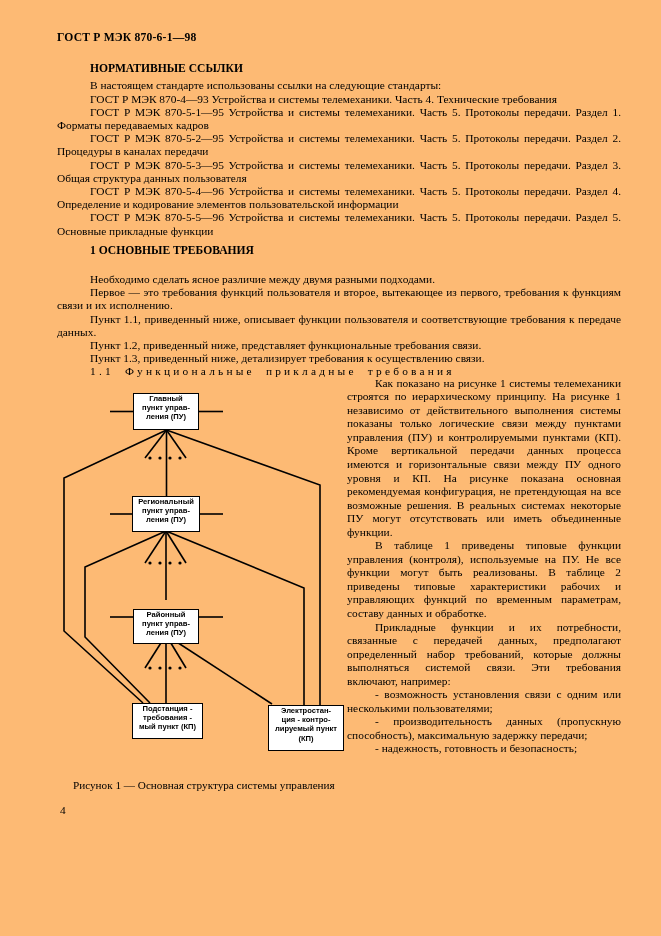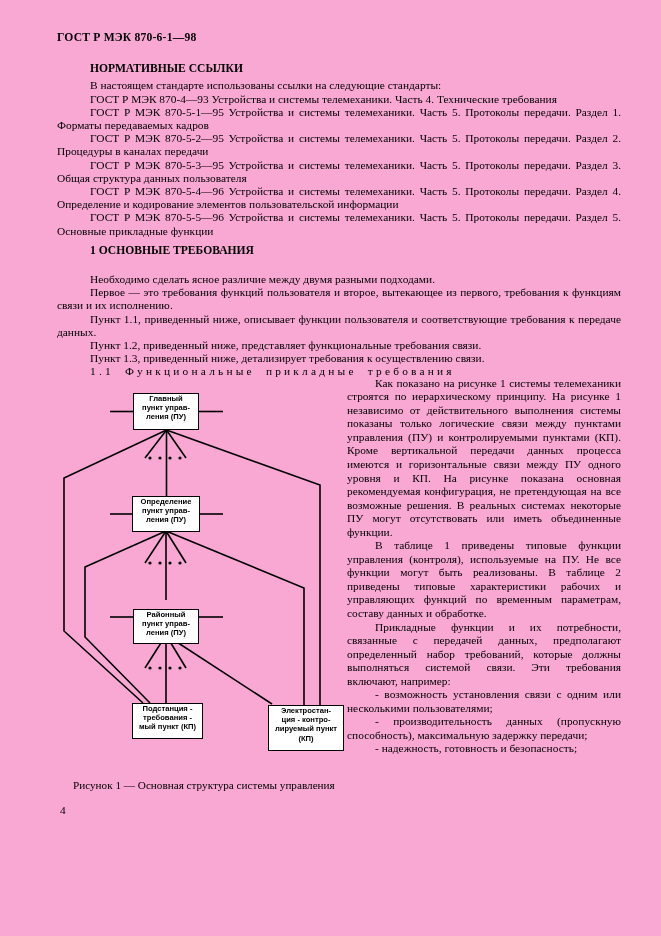--- a/index.html
+++ b/index.html
@@ -1,20 +1,20 @@
 <!DOCTYPE html>
 <html><head>
 <meta charset="utf-8">
 <style>
   * { box-sizing: border-box; margin: 0; padding: 0; }
   html,body { background:#ffffff; }
   .page {
     position: relative;
     width: 661px; height: 936px;
-    background: #f9a8d4;
+    background: #fdba74;
     color: #000000;
     font-family: "Liberation Serif", serif;
     overflow: hidden;
   }
   .content {
     position: absolute; left: 57px; top: 31px; width: 564px;
     font-size: 11.4px; line-height: 13.2px;
   }
   .doc-number { font-weight: 700; font-size: 11.6px; letter-spacing: .2px; }
   .h-norm { font-weight: 700; font-size: 11.6px; margin: 18px 0 0 33px; }
@@ -123,21 +123,21 @@
             <circle cx="123" cy="293" r="1.6"></circle>
           </g>
         </svg>
 
         <div class="dbox" style="left:76px;top:18px;width:66px;height:37px">
           <div>Главный</div>
           <div>пункт управ-</div>
           <div>ления (ПУ)</div>
         </div>
         <div class="dbox" style="left:75px;top:121px;width:68px;height:36px">
-          <div>Определение</div>
+          <div>Региональный</div>
           <div>пункт управ-</div>
           <div>ления (ПУ)</div>
         </div>
         <div class="dbox" style="left:76px;top:234px;width:66px;height:35px">
           <div>Районный</div>
           <div>пункт управ-</div>
           <div>ления (ПУ)</div>
         </div>
         <div class="dbox" style="left:75px;top:328px;width:71px;height:36px">
           <div>Подстанция -</div>

